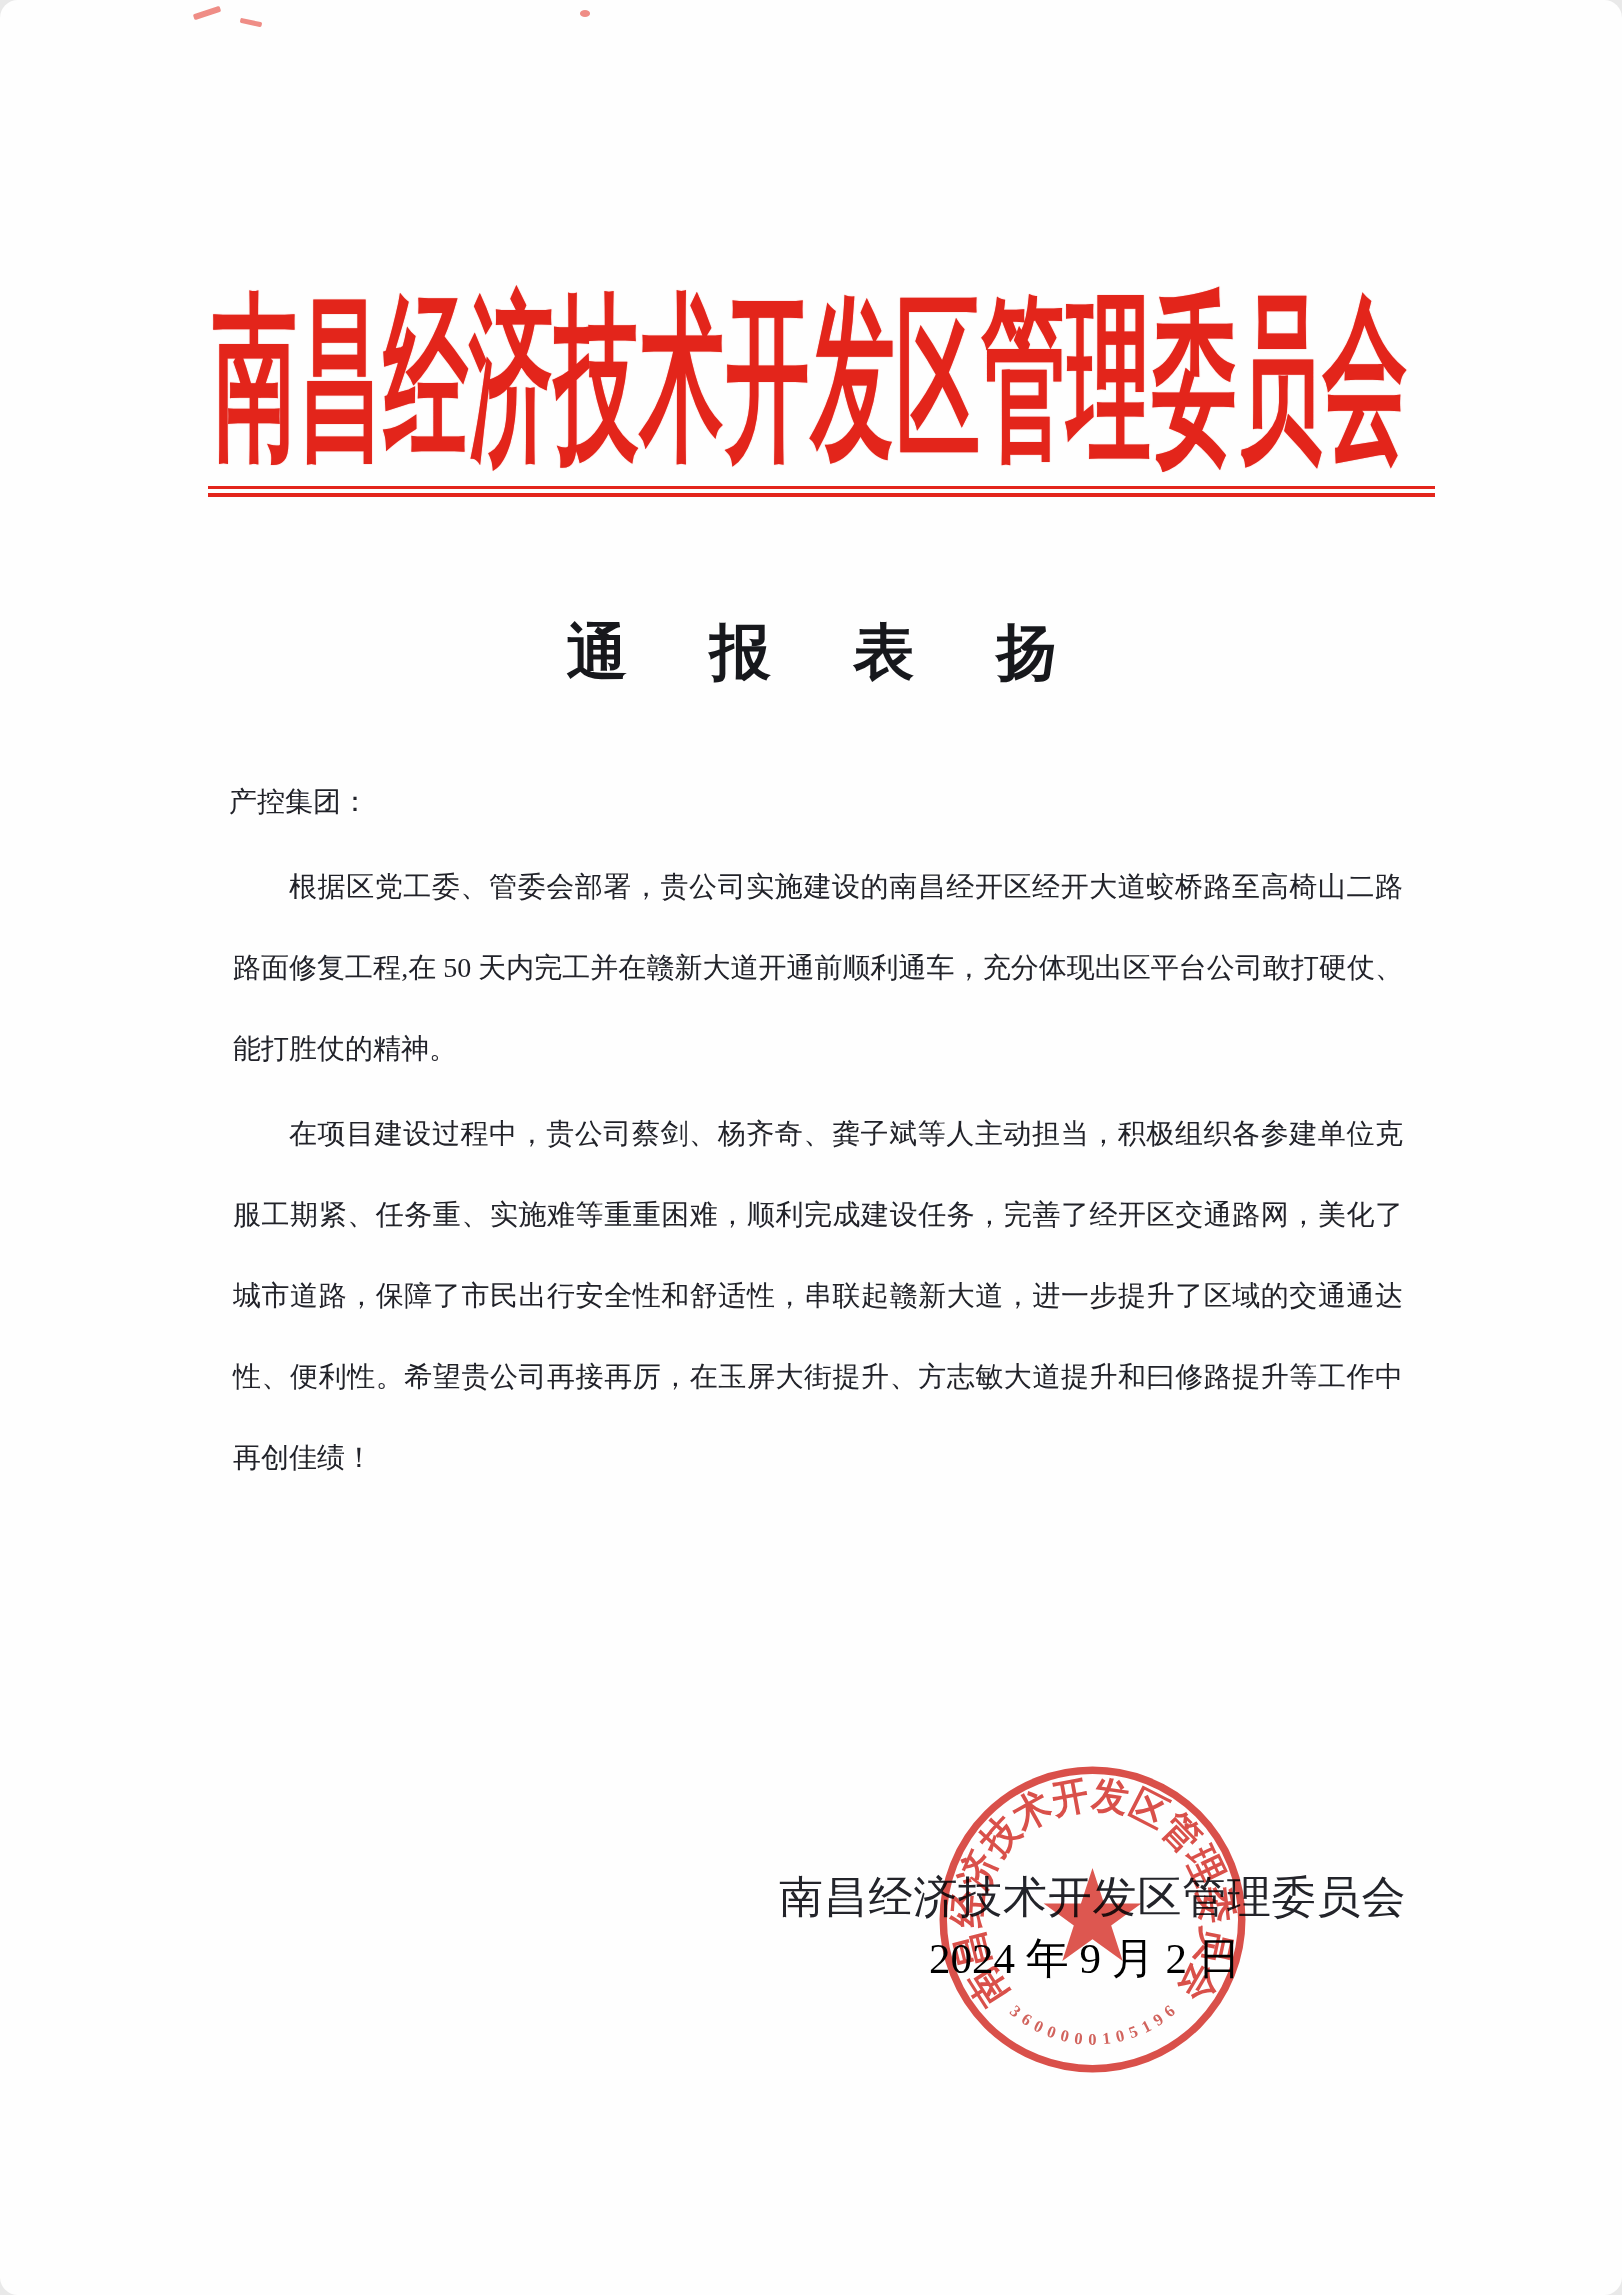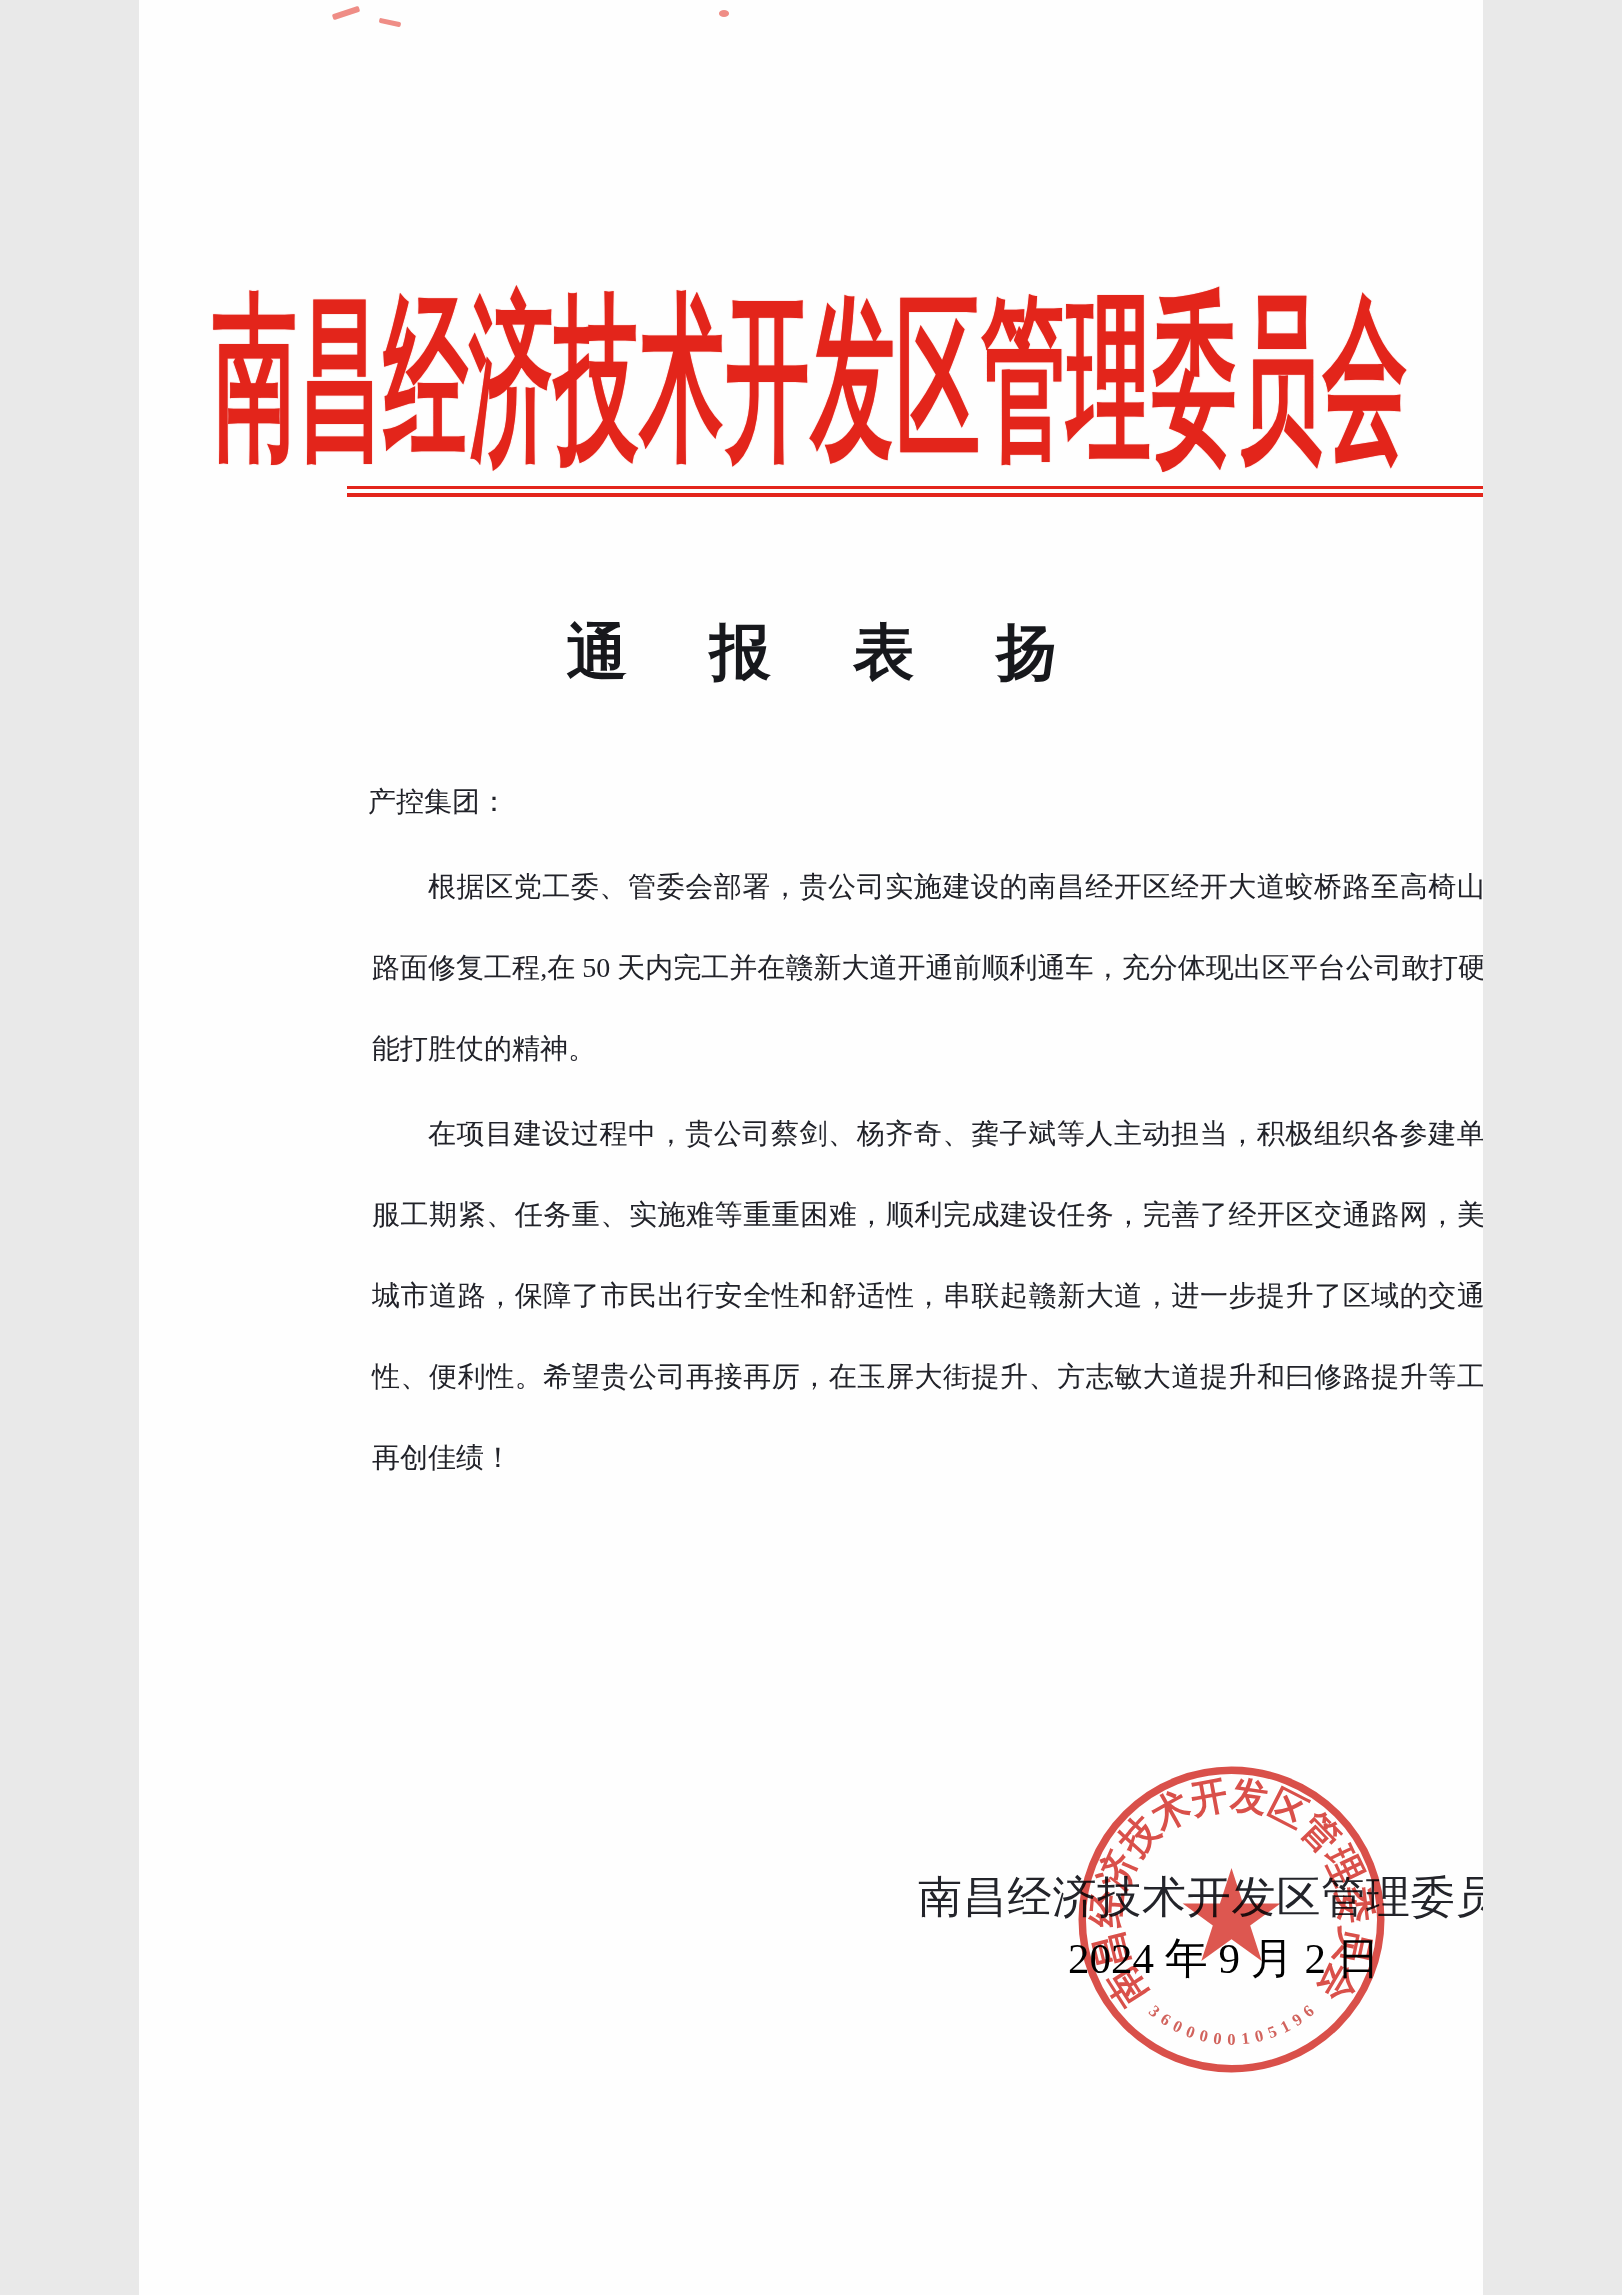--- a/index.html
+++ b/index.html
@@ -1,22 +1,23 @@
 <!DOCTYPE html>
 <html style="font-size:13.2px"><head>
 <meta charset="utf-8">
 <style>
   html,body{margin:0;padding:0;background:#e9e9e9;}
   .page{
     position:relative;
-    width:1344px;height:2295px;
+    width:1622px;height:2295px;
     margin:0 auto;
     background:#fefefe;
     overflow:hidden;
     font-family:"Liberation Serif","DejaVu Serif",serif;
+    border-radius:18px;
   }
   
   .letterhead{
     position:absolute;top:291px;left:0;width:100%;
     text-align:center;line-height:85px;
     pointer-events:none;
   }
   .letterhead .org{
     display:inline-block;
     font-size:85px;

